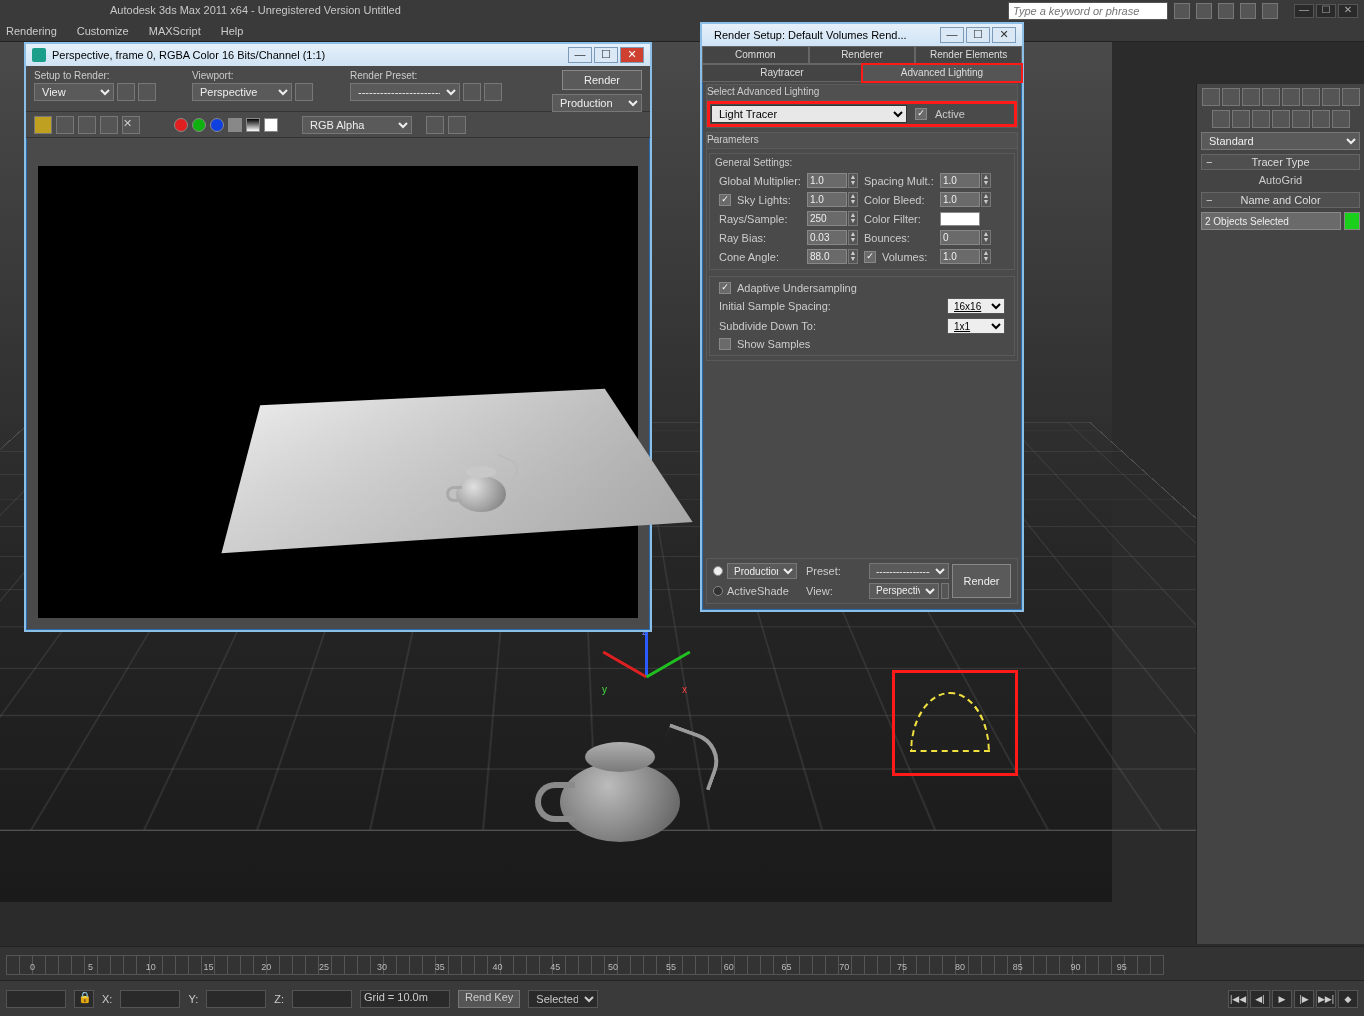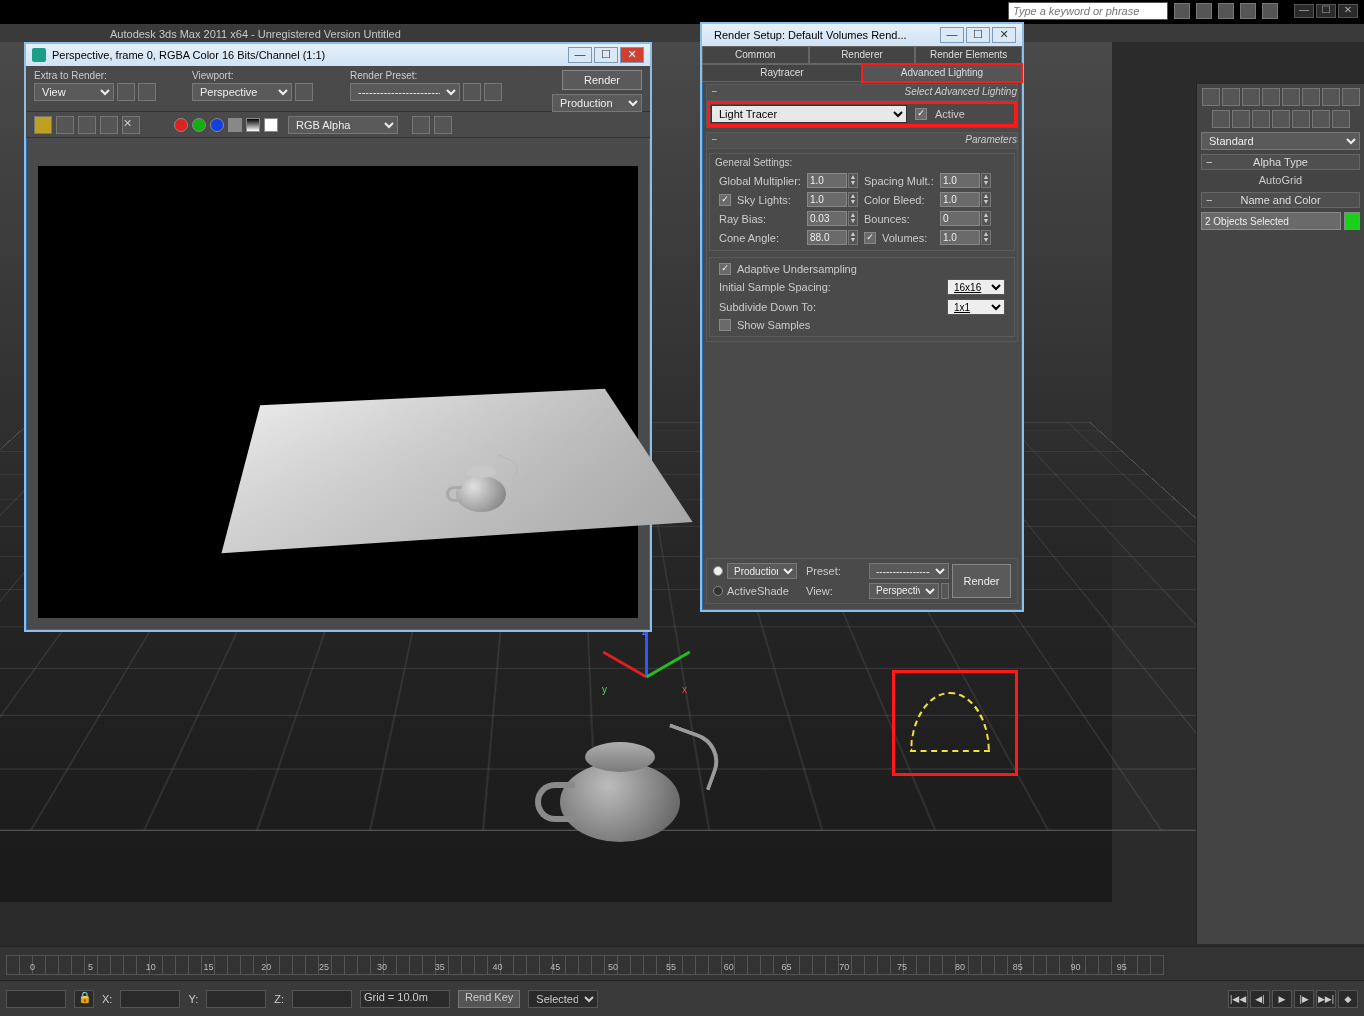--- a/index.html
+++ b/index.html
@@ -1,19 +1,19 @@
 <!DOCTYPE html>
 <html><head>
 <meta charset="utf-8">
 <style>
 * { margin:0; padding:0; box-sizing:border-box; font-family: Tahoma, Arial, sans-serif; font-size:11px; }
 body { background:#000; width:1364px; height:1016px; position:relative; overflow:hidden; color:#ccc; }
 
 
-.titlebar { height:20px; background:#3a3a3a; color:#c8c8c8; display:flex; align-items:center; padding-left:110px;margin-top:24px; }
+.titlebar { height:20px; background:#3a3a3a; color:#c8c8c8; display:flex; align-items:center; padding-left:110px; }
 .menubar { height:22px; background:#3a3a3a; display:flex; align-items:center; padding-left:6px; gap:20px; color:#ccc; border-bottom:1px solid #222;}
 .menubar span { cursor:default; }
 .topright { position:absolute; top:2px; right:6px; display:flex; align-items:center; gap:6px; }
 .searchbox { width:160px; height:18px; background:#fff; color:#888; font-style:italic; padding:2px 4px; border:1px solid #555;}
 .topicon { width:16px; height:16px; background:#555; border:1px solid #777; }
 .winbtns-main { display:flex; gap:2px; margin-left:10px;}
 .winbtns-main div { width:20px; height:14px; background:#2a2a2a; border:1px solid #555; color:#aaa; text-align:center; line-height:10px; font-size:10px;}
 
 
 .workspace { position:absolute; top:42px; left:0; right:0; bottom:0; background:#2b2b2b; }
@@ -99,21 +99,21 @@
 .rsd { position:absolute; left:700px; top:22px; width:324px; height:590px; background:#4a4a4a; border:2px solid #8bbfe8; box-shadow:0 0 0 1px #2a6aab inset; color:#ccc;}
 .rsd .titlebar2 { height:22px; background:linear-gradient(#e6f0fa,#cfe3f5); display:flex; align-items:center; padding:0 6px; color:#000; gap:6px;}
 .rsd .tabs { display:grid; grid-template-columns:1fr 1fr 1fr; }
 .rsd .tab { height:18px; background:#444; border:1px solid #666; text-align:center; line-height:16px; font-size:10px; color:#ddd;}
 .rsd .tab.active{ background:#555; border-bottom:1px solid #555;}
 .rsd .tabs2 { display:grid; grid-template-columns:1fr 1fr;}
 .rsd .hl-tab { position:relative; }
 .rsd .hl-tab::after{content:"";position:absolute;inset:-2px;border:2px solid #ff1a1a;}
 .rsd .body { position:absolute; top:60px; left:4px; right:4px; bottom:56px; overflow:hidden;}
 .rsd .roll { border:1px solid #5a5a5a; margin-bottom:4px; }
-.rsd .roll .rh { height:16px; background:#505050; text-align:right; line-height:14px; border-bottom:1px solid #5a5a5a; position:relative; font-size:10px;font-style:italic;}
+.rsd .roll .rh { height:16px; background:#505050; text-align:left; line-height:14px; border-bottom:1px solid #5a5a5a; position:relative; font-size:10px;}
 .rsd .roll .rh::before{content:"−"; position:absolute; left:4px;}
 .rsd .row { display:flex; align-items:center; gap:6px; padding:2px 6px; font-size:10px;}
 .rsd .row .l { flex:0 0 82px;}
 .rsd .spin { display:flex; align-items:center;}
 .rsd .spin input{ width:40px; height:15px; background:#6a6a6a; border:1px solid #888; color:#eee; font-size:10px; padding:0 2px;}
 .rsd .spin .ar{ width:10px; height:15px; background:#555; border:1px solid #777; margin-left:1px; font-size:7px; line-height:6px; text-align:center; color:#ccc;}
 .rsd .cbx{ width:12px; height:12px; border:1px solid #888; background:#6a6a6a; display:inline-block; text-align:center; line-height:9px; font-size:9px; color:#fff;}
 .rsd .dd2 { background:#e8e8e8; color:#000; border:1px solid #333; height:18px; width:196px; padding:0 3px;}
 .rsd .hl-row { position:relative; padding:4px;}
 .rsd .hl-row::after{content:"";position:absolute;inset:0;border:3px solid #ff1a1a;}
@@ -187,21 +187,21 @@
     <div class="iconrow">
       <div></div>
         <div></div>
       <div></div>
         <div></div>
       <div></div>
         <div></div>
       <div></div>
     </div>
     <select class="dd"><option>Standard</option></select>
-    <div class="rollout-hdr">Alpha Type</div>
+    <div class="rollout-hdr">Tracer Type</div>
     <div class="autogrid"><span class="cbx"></span> <span>AutoGrid</span></div>
     <div class="rollout-hdr" style="margin-top:6px">Name and Color</div>
     <div class="namefield">
       <input value="2 Objects Selected" style="">
       <div class="colorswatch"></div>
     </div>
   </div>
 </div>
 
 <div class="rfw">
@@ -209,21 +209,21 @@
     <div class="icon3ds"></div>
     <span>Perspective, frame 0, RGBA Color 16 Bits/Channel (1:1)</span>
     <div class="winbtns">
       <div>—</div>
       <div>☐</div>
       <div class="close">✕</div>
     </div>
   </div>
   <div class="toolbar1">
     <div>
-        <div class="lbl">Extra to Render:</div>
+        <div class="lbl">Setup to Render:</div>
       <div style="display:flex;gap:3px">
         <select class="ddk" style="width:80px"><option>View</option></select>
         <div class="ticon"></div>
         <div class="ticon"></div>
       </div>
     </div>
     <div>
         <div class="lbl">Viewport:</div>
       <div style="display:flex;gap:3px">
         <select class="ddk" style="width:100px"><option>Perspective</option></select>
@@ -251,21 +251,21 @@
     <div class="ticon">✕</div>
     <div class="tsep"></div>
       <div class="tsep"></div>
       <div class="tsep"></div>
     <div class="chsw r"></div>
     <div class="chsw g"></div>
     <div class="chsw b"></div>
     <div class="monosw" style="background:#888"></div>
     <div class="monosw" style="background:linear-gradient(#000,#fff)"></div>
     <div class="monosw" style="background:#fff"></div>
-    <select class="ddk" style="width:110px;margin-left:6px"><option>RGB Alpha</option></select>
+    <select class="ddk" style="width:110px;margin-left:20px"><option>RGB Alpha</option></select>
     <div class="tsep"></div>
     <div class="ticon"></div>
     <div class="ticon"></div>
   </div>
   <div class="rendarea">
     <div class="plane"></div>
     <div class="pot">
       <div class="pb"></div>
         <div class="pl"></div>
         <div class="pp"></div>
@@ -326,20 +326,29 @@
             <span style="flex:0 0 64px">Sky Lights:</span>
             <div class="spin">
                 <input value="1.0" style="">
                 <div class="ar">▲<br>▼</div>
               </div>
             <span style="flex:0 0 70px">Color Bleed:</span>
             <div class="spin">
                 <input value="1.0" style="">
                 <div class="ar">▲<br>▼</div>
               </div>
+          </div>
+          <div class="row">
+            <span class="l">Rays/Sample:</span>
+            <div class="spin">
+                <input value="250" style="">
+                <div class="ar">▲<br>▼</div>
+              </div>
+            <span style="flex:0 0 70px">Color Filter:</span>
+            <div class="csw" style="background:#fff"></div>
           </div>
           <div class="row">
             <span class="l">Ray Bias:</span>
             <div class="spin">
                 <input value="0.03" style="">
                 <div class="ar">▲<br>▼</div>
               </div>
             <span style="flex:0 0 70px">Bounces:</span>
             <div class="spin">
                 <input value="0" style="">

